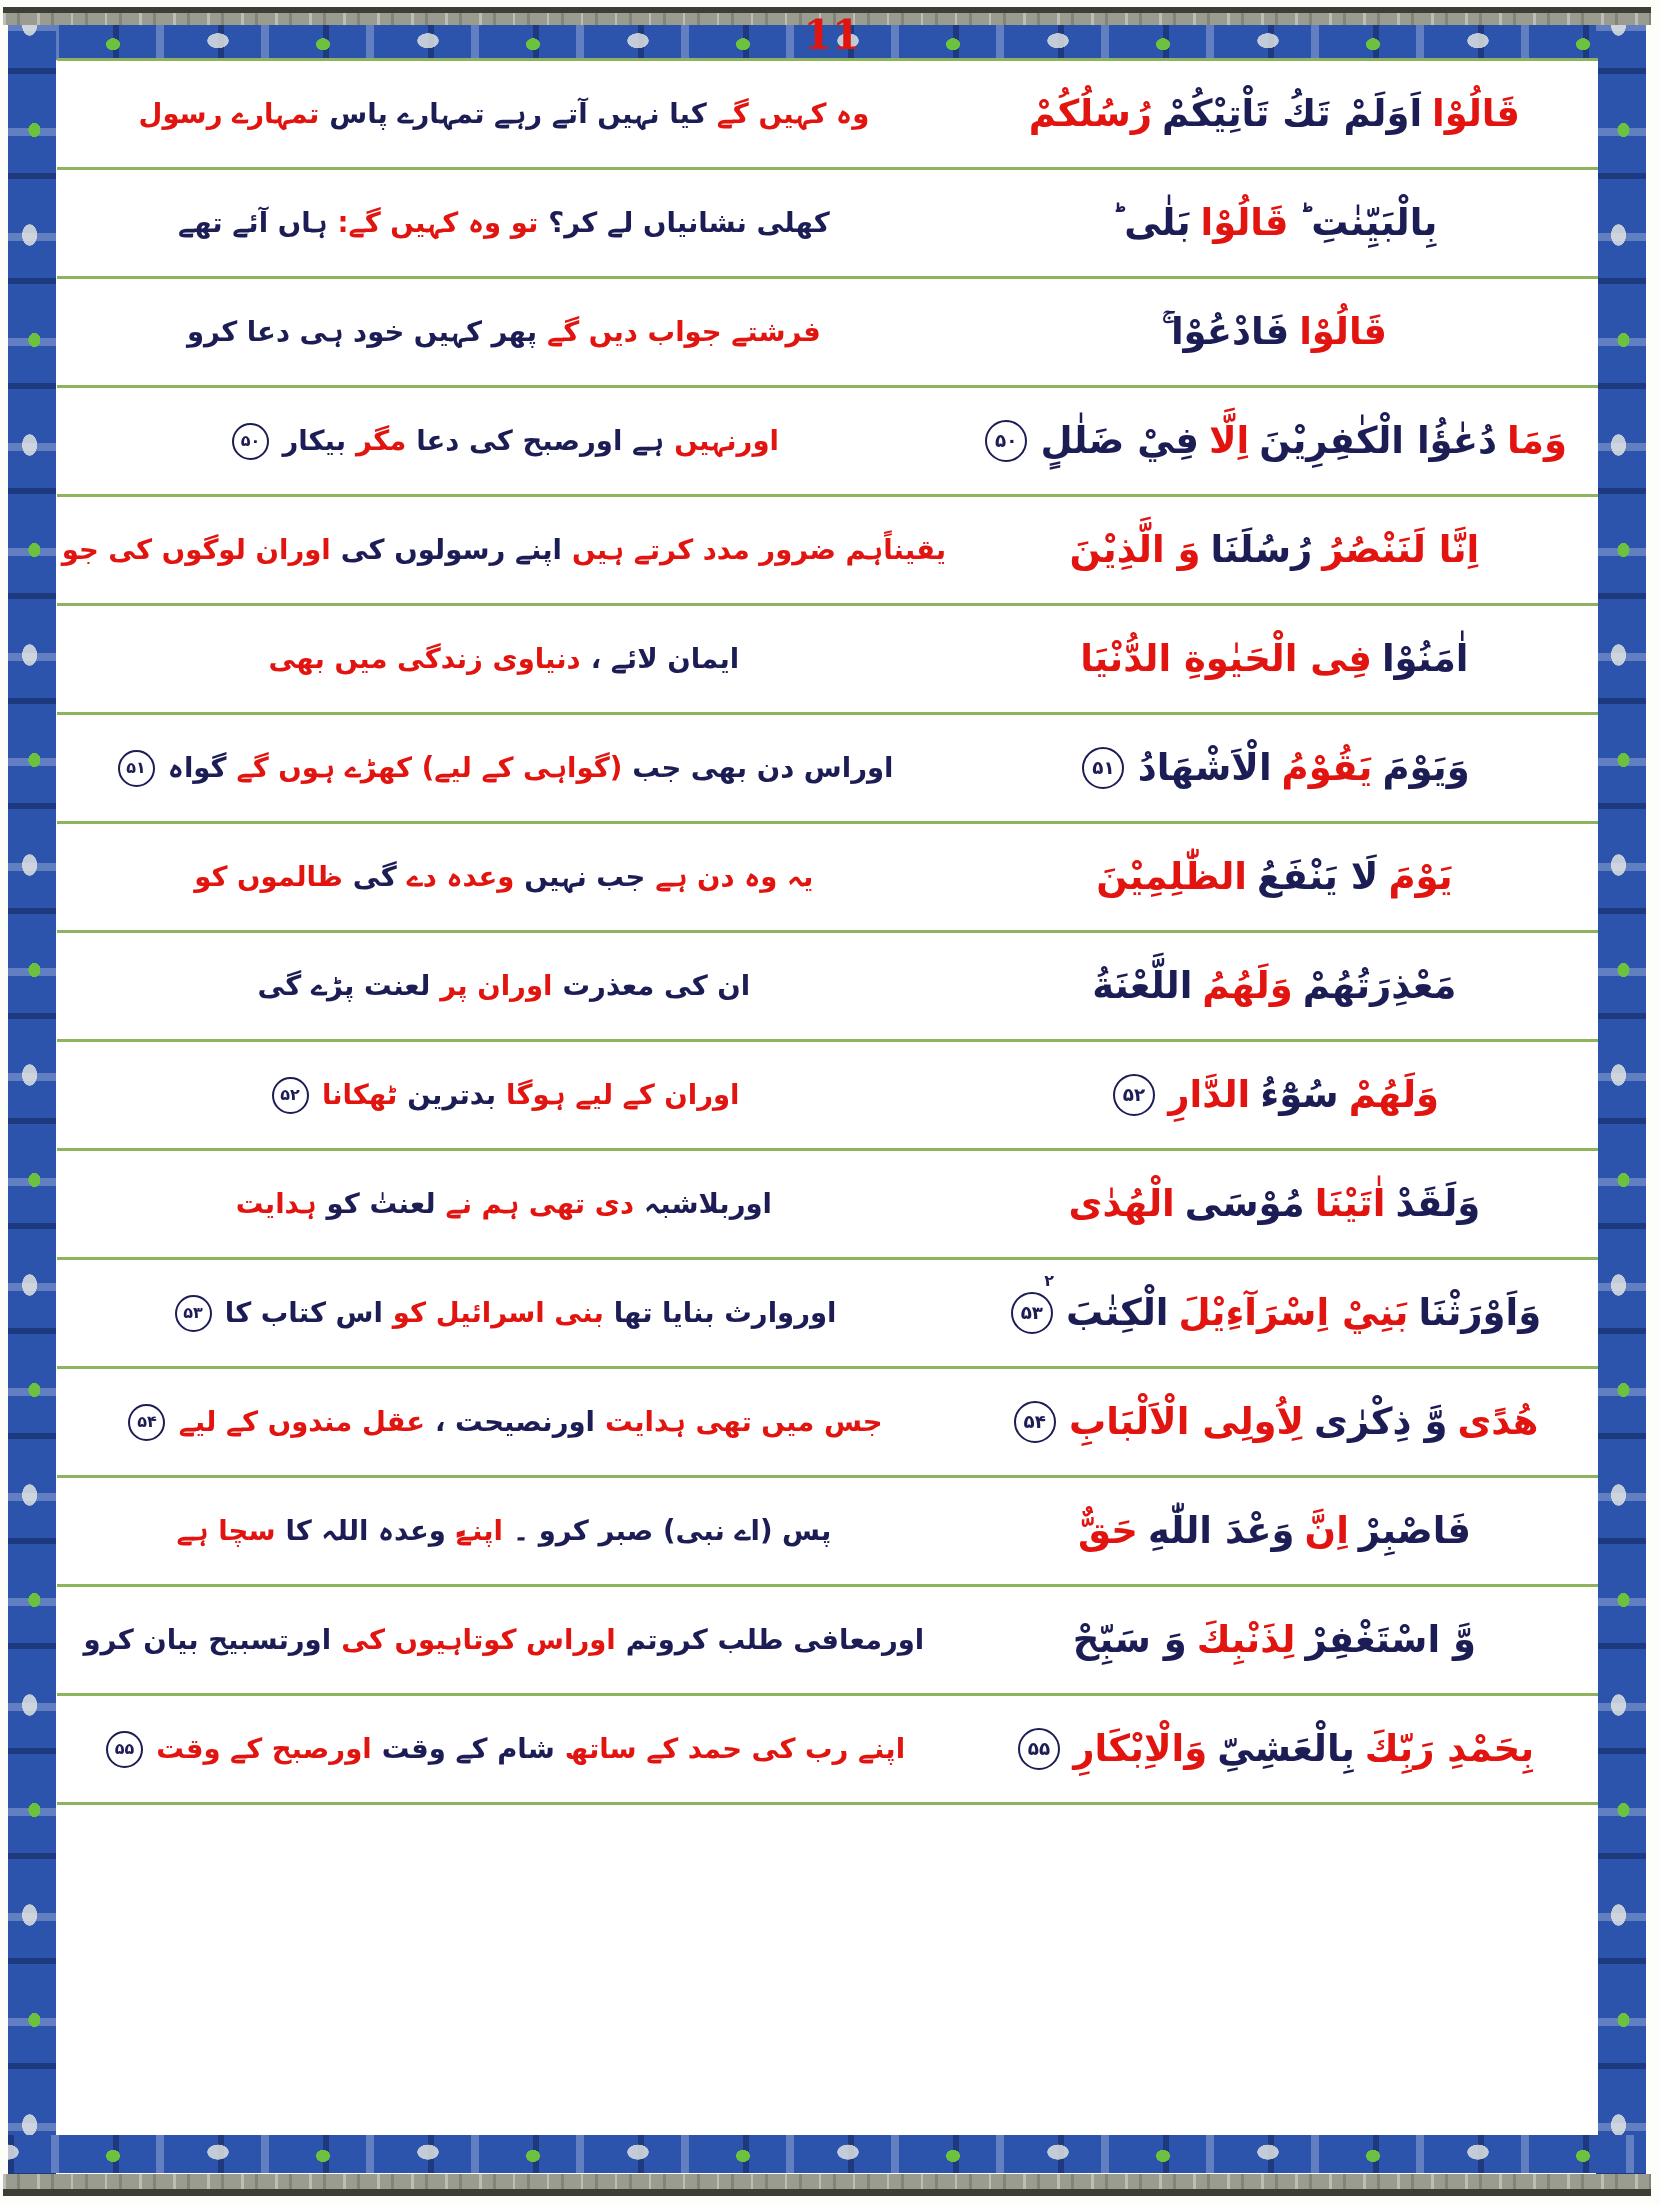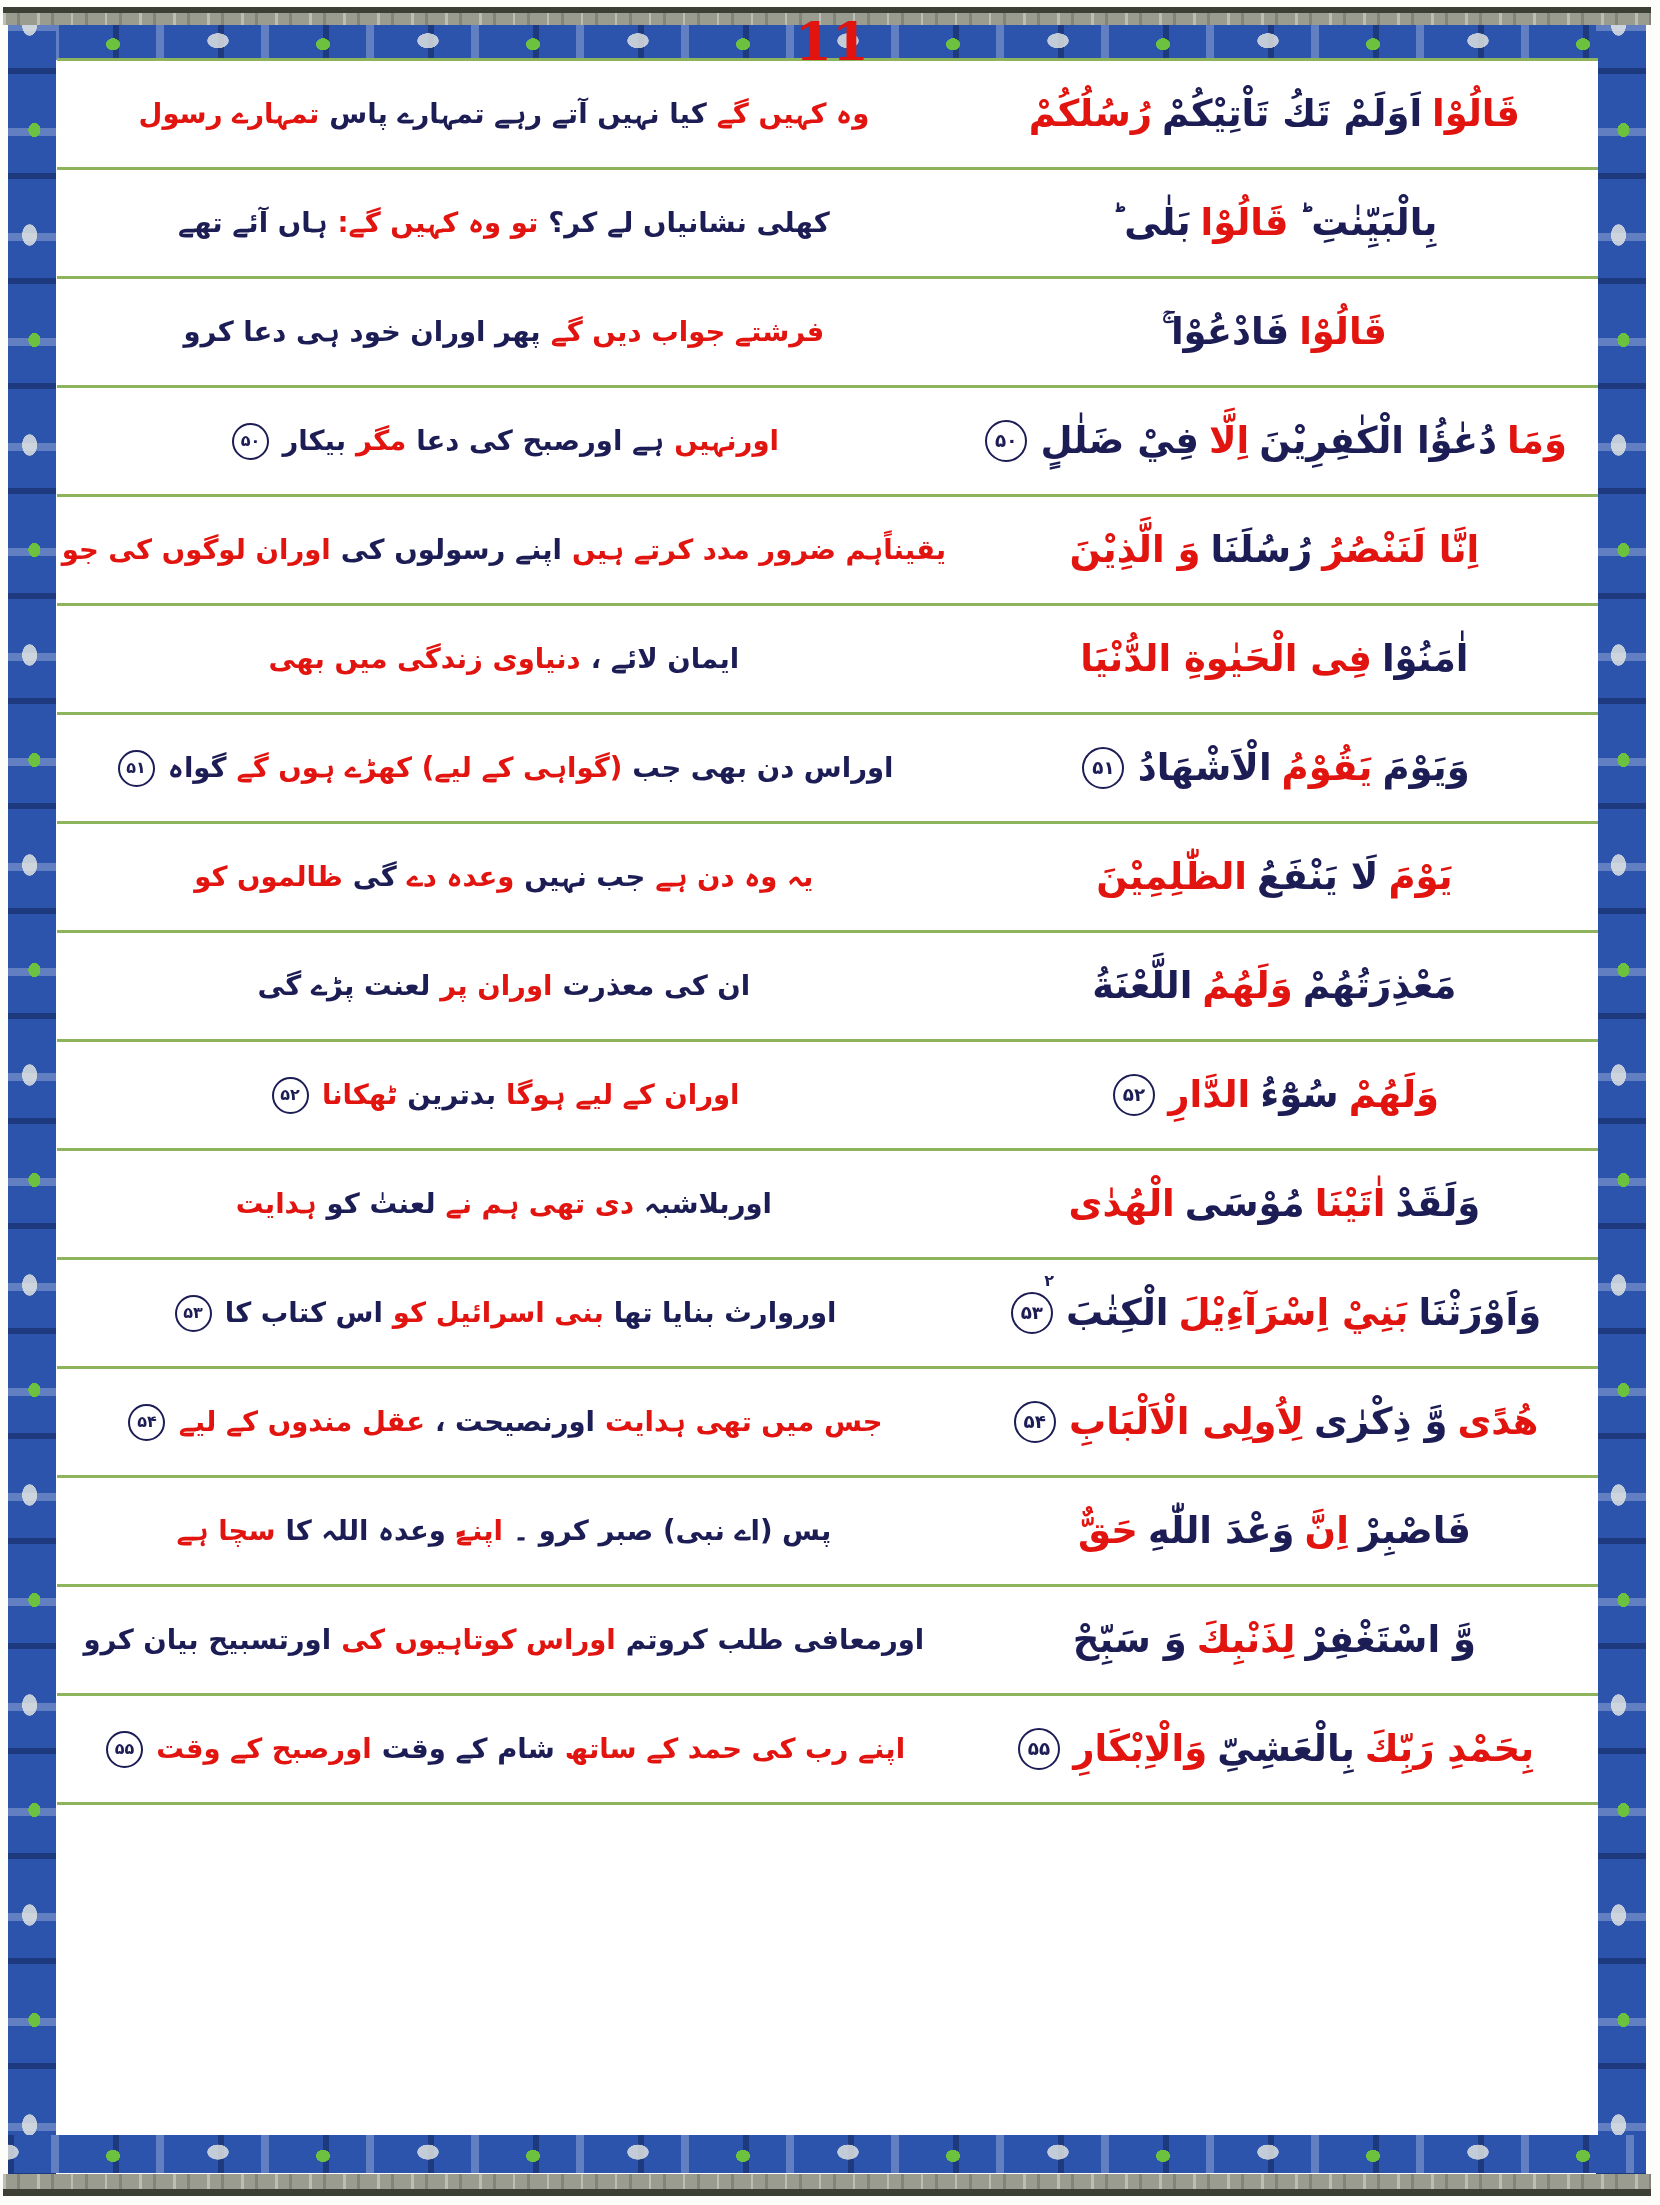--- a/index.html
+++ b/index.html
@@ -45,21 +45,21 @@
     background-position:50% 0,50% 105px,0 0;
     background-repeat:repeat-y;
   }
   .blue-top{left:8.3px;top:25px;width:1638px;height:35px;}
   .blue-bottom{left:8.3px;top:2135px;width:1638px;height:38px;}
   .blue-left{left:8.3px;top:25px;width:48px;height:2149px;}
   .blue-right{left:1596px;top:25px;width:50px;height:2149px;}
   
   .page-number{
     position:absolute;left:4px;right:0;top:15px;text-align:center;z-index:5;
-    color:var(--red);font-family:"DejaVu Serif",serif;font-weight:bold;font-size:53px;line-height:1;
+    color:var(--red);font-family:"DejaVu Serif",serif;font-weight:bold;font-size:41px;line-height:1;
   }
   
   .content{
     position:absolute;left:57px;top:58px;width:1541px;height:2077px;
     background:var(--paper);border-top:3.3px solid var(--green-line);box-sizing:border-box;
   }
   .rows{width:100%;}
   .row{
     display:flex;flex-direction:row;align-items:center;box-sizing:border-box;
     height:109px;border-bottom:3.3px solid var(--green-line);
@@ -118,21 +118,21 @@
           </div>
           <div class="cell arabic">
             <span class="seg navy">بِالْبَيِّنٰتِ ؕ</span>
             <span class="seg red">قَالُوْا</span>
             <span class="seg navy">بَلٰى ؕ</span>
           </div>
         </div>
         <div class="row">
           <div class="cell urdu">
             <span class="seg red">فرشتے جواب دیں گے</span>
-            <span class="seg navy">پھر اوران خود ہی دعا کرو</span>
+            <span class="seg navy">پھر کہیں خود ہی دعا کرو</span>
           </div>
           <div class="cell arabic">
             <span class="seg red">قَالُوْا</span>
             <span class="seg navy">فَادْعُوْا ۚ</span>
           </div>
         </div>
         <div class="row">
           <div class="cell urdu">
             <span class="seg red">اورنہیں</span>
             <span class="seg navy">ہے اورصبح کی دعا</span>

